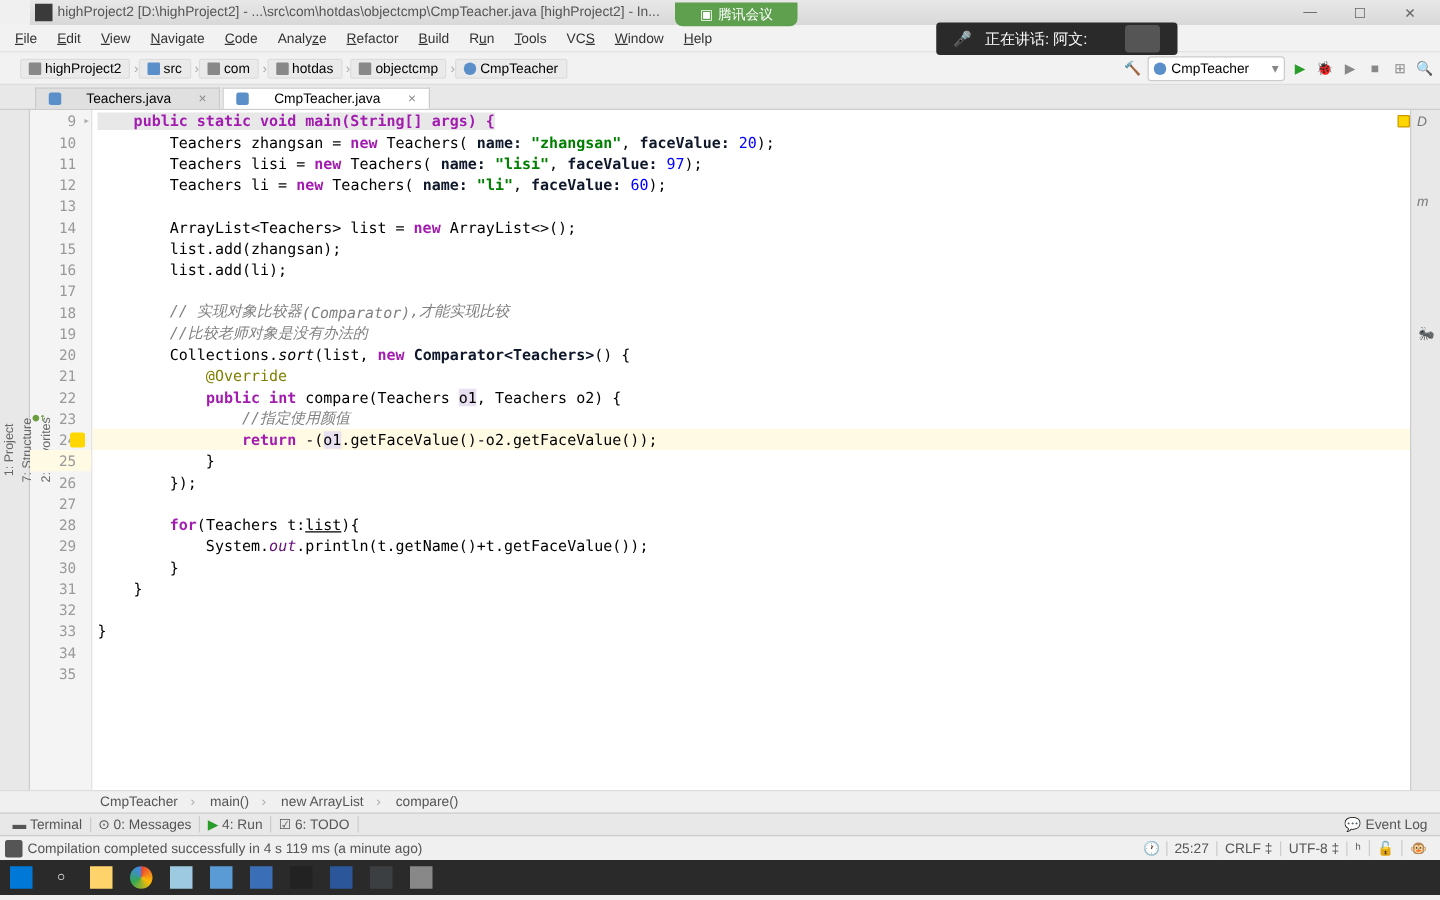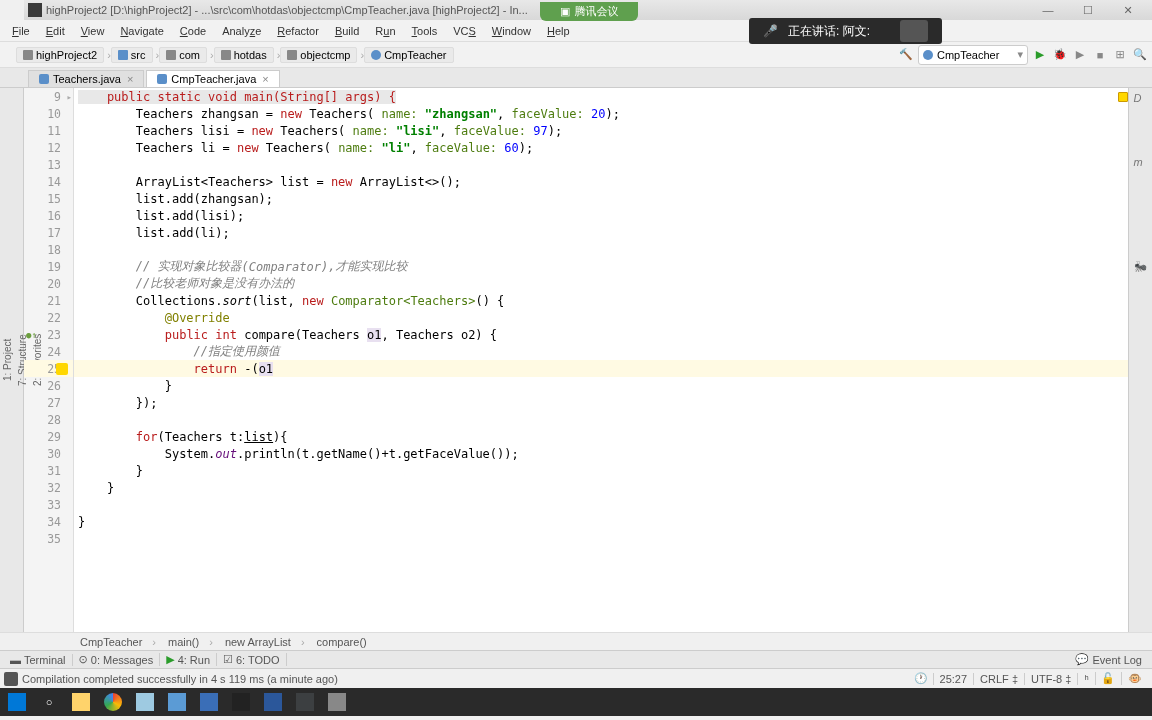--- a/index.html
+++ b/index.html
@@ -13,40 +13,40 @@
     .menu-item { padding: 2px 8px; color: #333; cursor: pointer; }
     .menu-item u { text-decoration: underline; }
     .toolbar { height: 26px; background: #f2f2f2; display: flex; align-items: center; border-bottom: 1px solid #ddd; padding: 0 4px; gap: 4px; }
     .breadcrumb { display: flex; align-items: center; font-size: 11px; flex: 1; margin-left: 12px; }
     .crumb { padding: 1px 6px; background: #eaeaea; border: 1px solid #ddd; border-radius: 2px; margin-right: 3px; display: flex; align-items: center; gap: 3px; }
     .crumb-icon { width: 10px; height: 10px; background: #888; border-radius: 1px; }
     .toolbar-right { display: flex; align-items: center; gap: 4px; }
     .run-config { width: 110px; height: 20px; background: #fff; border: 1px solid #ccc; border-radius: 3px; display: flex; align-items: center; padding: 0 4px; font-size: 11px; }
     .tb-icon { width: 16px; height: 16px; display: flex; align-items: center; justify-content: center; }
     .tabs { height: 20px; background: #e8e8e8; display: flex; align-items: flex-end; border-bottom: 1px solid #ccc; padding-left: 28px; }
-    .tab { padding: 2px 10px; background: #e0e0e0; border: 1px solid #ccc; border-bottom: none; margin-right: 2px; font-size: 11px; display: flex; align-items: center; gap: 4px; }
+    .tab { padding: 2px 10px; background: #e0e0e0; border: 1px solid #ccc; border-bottom: none; margin-right: 2px; font-size: 11px; display: flex; align-items: center; gap: 20px; }
     .tab.active { background: #fff; }
     .tab-icon { width: 10px; height: 10px; background: #5a8fc9; border-radius: 2px; }
     .tab-close { color: #888; margin-left: 2px; }
     .editor-area { display: flex; height: 544px; }
     .left-gutter { width: 24px; background: #e8e8e8; border-right: 1px solid #ccc; writing-mode: vertical-lr; text-align: center; display: flex; flex-direction: column; padding: 4px 0; font-size: 10px; color: #666; }
     .right-gutter { width: 24px; background: #e8e8e8; border-left: 1px solid #ccc; display: flex; flex-direction: column; align-items: center; padding: 4px 0; gap: 10px; }
     .right-gutter-icon { width: 14px; height: 14px; color: #777; font-style: italic; }
     .gutter { width: 50px; background: #f4f4f4; border-right: 1px solid #ddd; }
     .gutter-line { height: 17px; display: flex; align-items: center; justify-content: flex-end; padding-right: 12px; color: #999; font-family: "Consolas", monospace; font-size: 11.5px; position: relative; }
     .fold { position: absolute; right: 1px; font-size: 9px; color: #aaa; }
     .code-area { flex: 1; background: #fff; font-family: "Consolas", monospace; font-size: 12px; position: relative; }
     .code-line { height: 17px; padding-left: 4px; white-space: pre; display: flex; align-items: center; }
     .highlight { background: #fffae3; }
-    .kw { color: #b91c1c; font-weight: normal; }
+    .kw { color: #a21caf; font-weight: bold; }
     .str { color: #008000; font-weight: bold; }
     .num { color: #0000ff; }
     .cmt { color: #808080; font-style: italic; }
     .ann { color: #808000; }
-    .param { color: #4d7c0f; }
+    .param { color: #0f172a; font-weight: bold; }
     .fld { color: #660e7a; font-style: italic; }
     .ital { font-style: italic; }
     .err-stripe { position: absolute; right: 0; top: 4px; width: 10px; height: 10px; background: #ffd700; border: 1px solid #cc9900; border-radius: 1px; }
     .navbar-bottom { height: 18px; background: #f0f0f0; border-top: 1px solid #ddd; display: flex; align-items: center; padding: 0 80px; font-size: 11px; color: #555; gap: 12px; }
     .nb-item::after { content: "›"; margin-left: 10px; color: #aaa; }
     .nb-item:last-child::after { content: ""; }
     .tool-panel { height: 18px; background: #e8e8e8; border-top: 1px solid #ccc; display: flex; align-items: center; padding: 0 4px; font-size: 11px; }
     .tp-item { padding: 0 6px; display: flex; align-items: center; gap: 3px; color: #555; border-right: 1px solid #ccc; }
     .status-bar { height: 20px; background: #f0f0f0; border-top: 1px solid #ccc; display: flex; align-items: center; padding: 0 4px; font-size: 11px; color: #555; }
     .status-text { flex: 1; }
@@ -200,30 +200,29 @@
 
   <div class="code-area">
     <div class="err-stripe"></div>
     <div class="code-line"><span class="kw" style="background:#e8e8e8">    public static void main(String[] args) {</span></div>
     <div class="code-line"><span>        Teachers zhangsan = </span><span class="kw">new</span><span> Teachers( </span><span class="param">name: </span><span class="str">"zhangsan"</span><span>, </span><span class="param">faceValue: </span><span class="num">20</span><span>);</span></div>
     <div class="code-line"><span>        Teachers lisi = </span><span class="kw">new</span><span> Teachers( </span><span class="param">name: </span><span class="str">"lisi"</span><span>, </span><span class="param">faceValue: </span><span class="num">97</span><span>);</span></div>
     <div class="code-line"><span>        Teachers li = </span><span class="kw">new</span><span> Teachers( </span><span class="param">name: </span><span class="str">"li"</span><span>, </span><span class="param">faceValue: </span><span class="num">60</span><span>);</span></div>
     <div class="code-line"></div>
     <div class="code-line"><span>        ArrayList&lt;Teachers&gt; list = </span><span class="kw">new</span><span> ArrayList&lt;&gt;();</span></div>
     <div class="code-line">        list.add(zhangsan);</div>
-    <div class="code-line">        list.add(lisi);</div>
     <div class="code-line">        list.add(li);</div>
     <div class="code-line"></div>
     <div class="code-line"><span class="cmt">        // 实现对象比较器</span><span class="cmt ital">(Comparator)</span><span class="cmt">,才能实现比较</span></div>
     <div class="code-line"><span class="cmt">        //比较老师对象是没有办法的</span></div>
     <div class="code-line"><span>        Collections.</span><span class="ital">sort</span><span>(list, </span><span class="kw">new</span><span> </span><span class="param">Comparator&lt;Teachers&gt;</span><span>() {</span></div>
     <div class="code-line"><span class="ann">            @Override</span></div>
     <div class="code-line"><span>            </span><span class="kw">public int</span><span> compare(Teachers </span><span style="background:#e8e0f0">o1</span><span>, Teachers o2) {</span></div>
     <div class="code-line"><span class="cmt">                //指定使用颜值</span></div>
-    <div class="code-line highlight" style="position:relative"><div class="bulb"></div><span>                </span><span class="kw">return</span><span> -(</span><span style="background:#e8e0f0">o1</span></div>
+    <div class="code-line highlight" style="position:relative"><div class="bulb"></div><span>                </span><span class="kw">return</span><span> -(</span><span style="background:#e8e0f0">o1</span><span>.getFaceValue()-o2.getFaceValue());</span></div>
     <div class="code-line">            }</div>
     <div class="code-line">        });</div>
     <div class="code-line"></div>
     <div class="code-line"><span>        </span><span class="kw">for</span><span>(Teachers t:</span><span style="text-decoration:underline">list</span><span>){</span></div>
     <div class="code-line"><span>            System.</span><span class="fld">out</span><span>.println(t.getName()+t.getFaceValue());</span></div>
     <div class="code-line">        }</div>
     <div class="code-line">    }</div>
     <div class="code-line"></div>
     <div class="code-line">}</div>
   </div>

